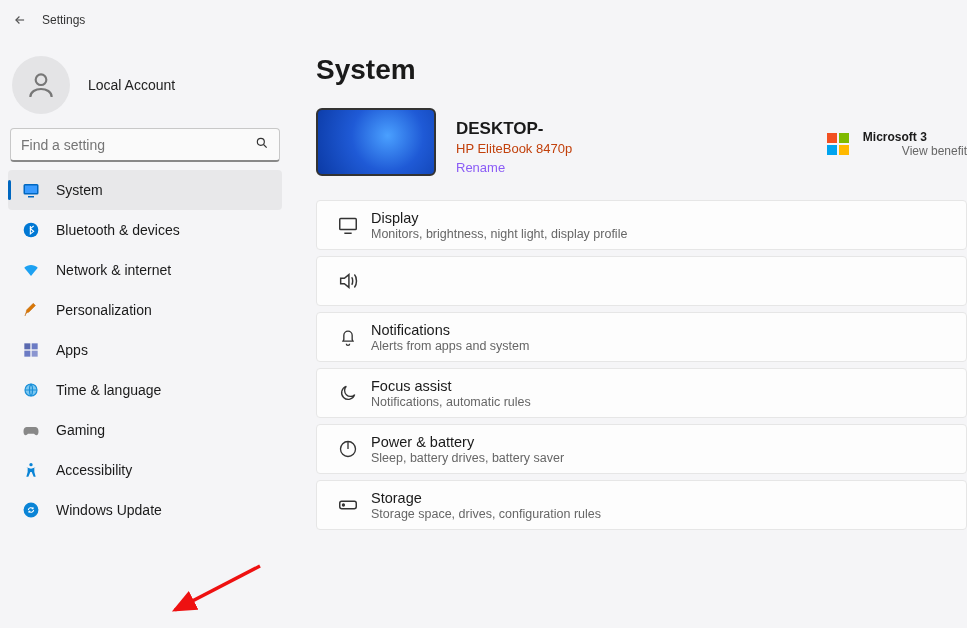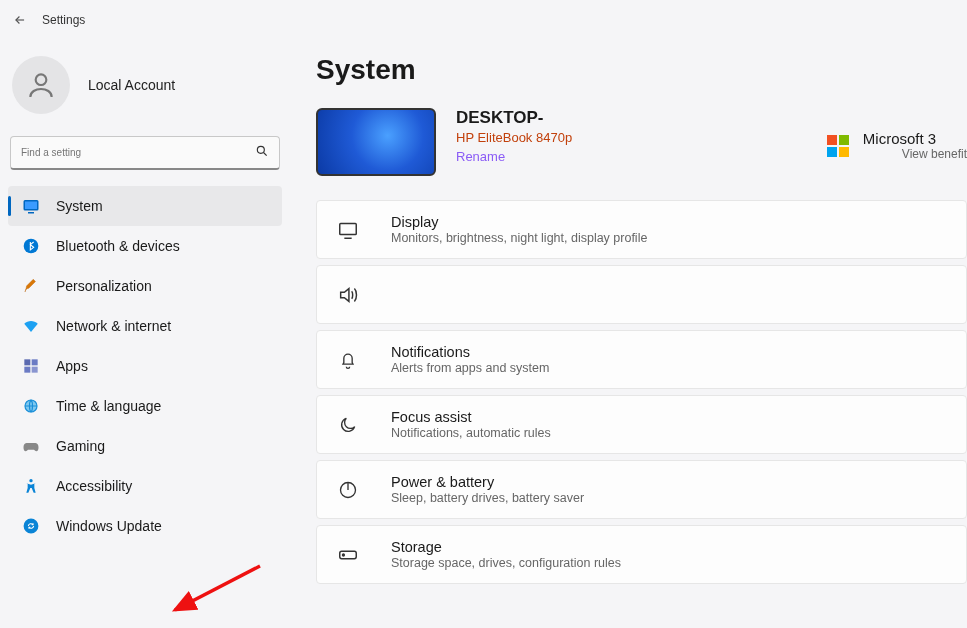--- a/index.html
+++ b/index.html
@@ -28,21 +28,21 @@
   .app-title { font-size: 12px; color: #333; }
   .layout {
     display: flex;
     height: calc(100% - 40px);
   }
   .sidebar {
     width: 290px;
     padding: 10px 8px 10px 8px;
     display: flex;
     flex-direction: column;
-    gap: 8px;
+    gap: 0;
   }
   .account-row {
     display: flex;
     align-items: center;
     gap: 18px;
     padding: 6px 4px 14px 4px;
   }
   .avatar {
     width: 58px; height: 58px;
     border-radius: 50%;
@@ -58,21 +58,21 @@
     border-bottom: 2px solid #888;
     background: #fafafa;
     border-radius: 4px;
     height: 34px;
     padding: 0 10px;
     justify-content: space-between;
     margin: 0 2px 8px 2px;
   }
   .search-box input {
     border: none; background: transparent;
-    font-size: 10px; color: #444;
+    font-size: 14px; color: #444;
     outline: none; flex: 1;
   }
   .search-box .sicon { color: #333; }
   .nav { display: flex; flex-direction: column; gap: 0; }
   .nav-item {
     display: flex; align-items: center;
     gap: 16px;
     height: 40px;
     padding: 0 14px;
     border-radius: 4px;
@@ -101,21 +101,21 @@
     padding: 14px 0 0 26px;
     overflow: hidden;
   }
   .page-title {
     font-size: 28px;
     font-weight: 600;
     margin-bottom: 22px;
   }
   .device-row {
     display: flex;
-    align-items: flex-start;
+    align-items: flex-end;
     gap: 20px;
     margin-bottom: 24px;
   }
   .device-thumb {
     width: 120px; height: 68px;
     border-radius: 6px;
     border: 2px solid #333;
     background: radial-gradient(circle at 60% 40%, #4aa0ff 0%, #1f5ad6 45%, #0b3aa5 100%);
     position: relative;
     overflow: hidden;
@@ -136,32 +136,32 @@
     width: 22px; height: 22px;
     display: grid;
     grid-template-columns: 1fr 1fr;
     grid-template-rows: 1fr 1fr;
     gap: 2px;
   }
   .ms-logo div:nth-child(1){background:#f25022;}
   .ms-logo div:nth-child(2){background:#7fba00;}
   .ms-logo div:nth-child(3){background:#00a4ef;}
   .ms-logo div:nth-child(4){background:#ffb900;}
-  .ms-text .ms-title { font-size: 15px; font-weight: 400; }
+  .ms-text .ms-title { font-size: 12px; font-weight: 700; }
   .ms-text .ms-sub { font-size: 12px; color: #666; margin-left: 39px; }
   .cards { display: flex; flex-direction: column; gap: 6px; }
   .card {
     background: #fdfdfd;
     border: 1px solid #e6e6e6;
     border-radius: 4px;
-    height: 59px;
+    height: 50px;
     display: flex;
     align-items: center;
     padding: 0 20px;
-    gap: 32px;
+    gap: 12px;
     cursor: pointer;
   }
   .card-icon {
     width: 22px; height: 22px;
     display: flex; align-items: center; justify-content: center;
     color: #333;
     flex-shrink: 0;
   }
   .card-text .ct { font-size: 14.5px; }
   .card-text .cs { font-size: 12.5px; color: #666; margin-top: 1px;}
@@ -222,33 +222,33 @@
         <span class="nav-icon">
             <svg width="16" height="16" viewBox="0 0 24 24">
               <circle cx="12" cy="12" r="11" fill="#0078d4"></circle>
               <path d="M11 6v12l5-4-5-4 5-4-5 4" stroke="#fff" stroke-width="1.6" fill="none"></path>
             </svg>
           </span>
         <span>Bluetooth &amp; devices</span>
       </div>
       <div class="nav-item">
         <span class="nav-icon">
+            <svg width="18" height="18" viewBox="0 0 24 24" fill="#1da1f2">
+              <path d="M12 20l9-11c-5-5-13-5-18 0l9 11z"></path>
+            </svg>
+          </span>
+        <span>Network &amp; internet</span>
+      </div>
+      <div class="nav-item">
+        <span class="nav-icon">
             <svg width="18" height="18" viewBox="0 0 24 24" fill="none">
               <path d="M4 20c1-4 3-5 5-5l9-9-3-3-9 9c0 2-1 4-2 8z" fill="#d97706" stroke="#b35a00" stroke-width="0.5"></path>
             </svg>
           </span>
         <span>Personalization</span>
-      </div>
-      <div class="nav-item">
-        <span class="nav-icon">
-            <svg width="18" height="18" viewBox="0 0 24 24" fill="#1da1f2">
-              <path d="M12 20l9-11c-5-5-13-5-18 0l9 11z"></path>
-            </svg>
-          </span>
-        <span>Network &amp; internet</span>
       </div>
       <div class="nav-item">
         <span class="nav-icon">
             <svg width="16" height="16" viewBox="0 0 24 24">
               <rect x="2" y="2" width="9" height="9" fill="#5b6ab0"></rect>
               <rect x="13" y="2" width="9" height="9" fill="#6b7bc4"></rect>
               <rect x="2" y="13" width="9" height="9" fill="#6b7bc4"></rect>
               <rect x="13" y="13" width="9" height="9" fill="#8a95d0"></rect>
             </svg>
           </span>

